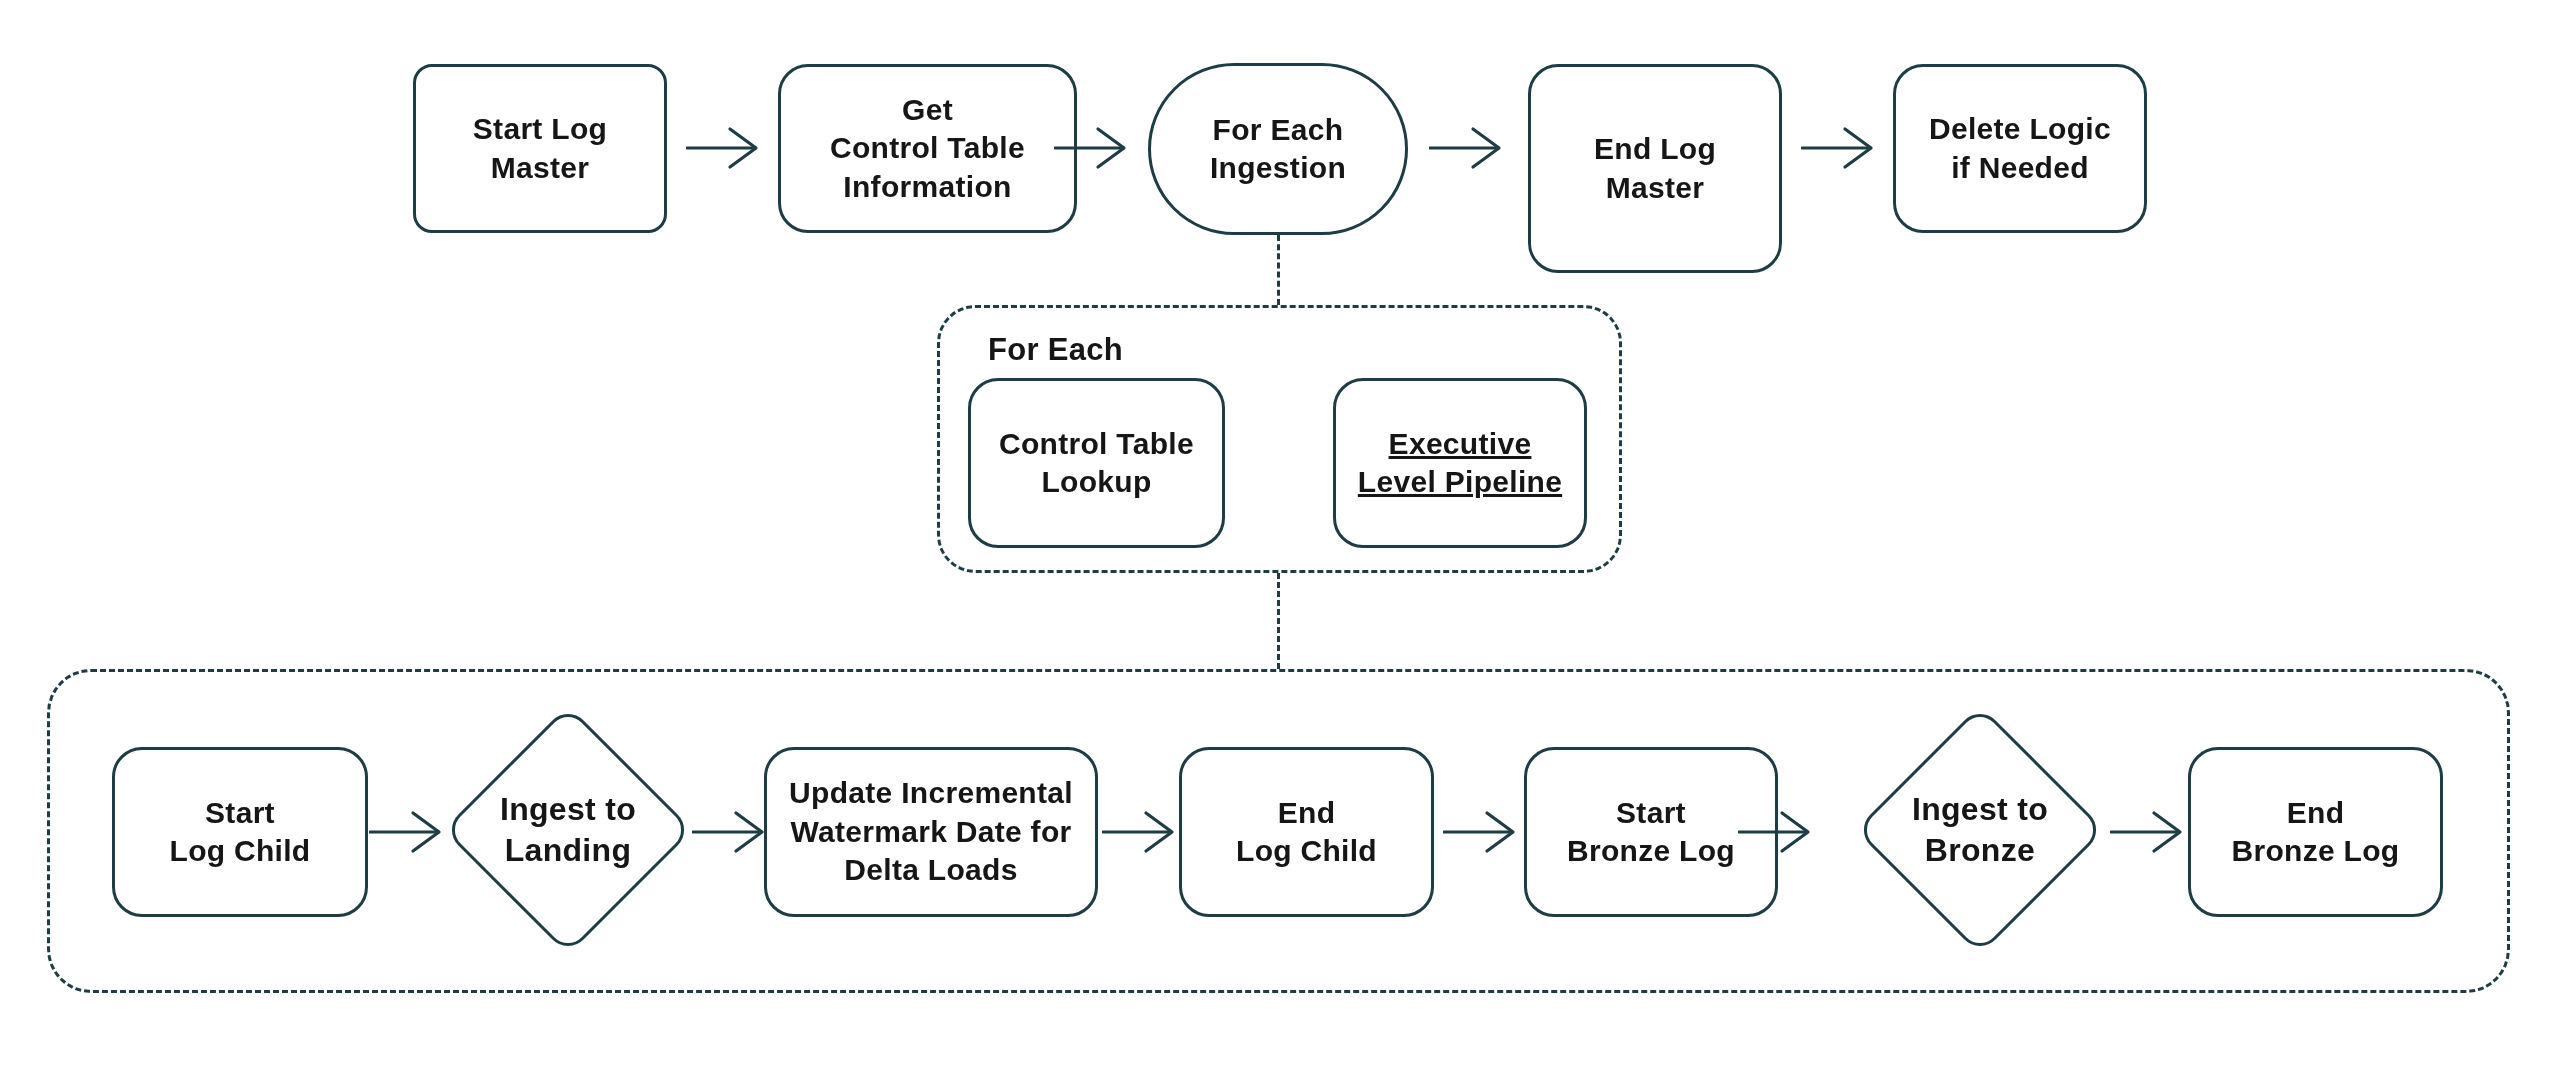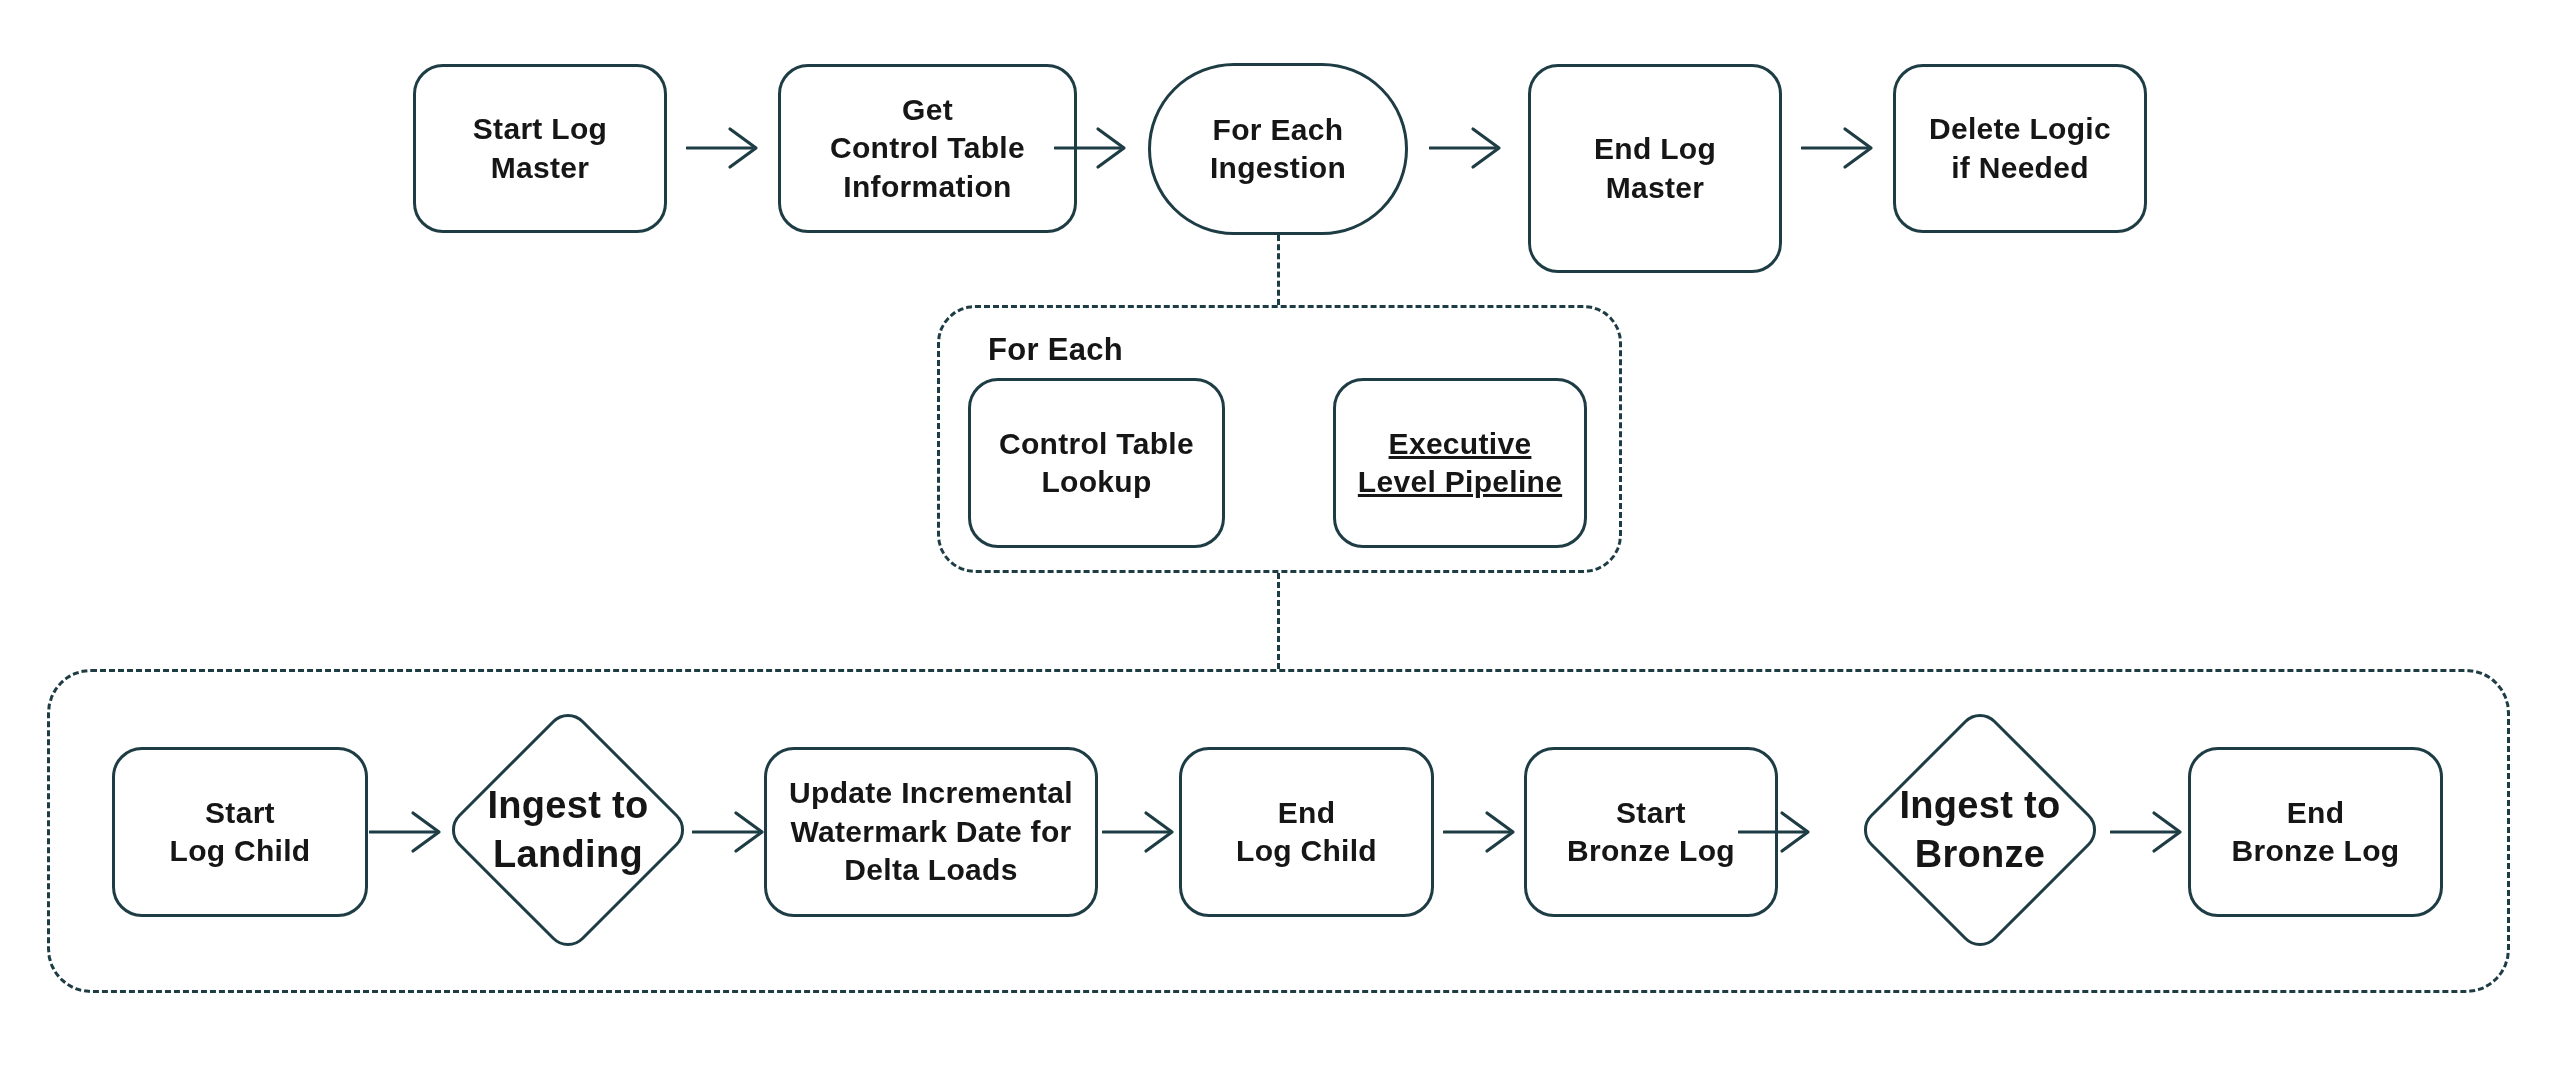--- a/index.html
+++ b/index.html
@@ -57,25 +57,25 @@
     transform:translate(-50%,-50%) rotate(45deg);
     box-sizing:border-box;
     border:3.5px solid var(--stroke);
     border-radius:22px;
     background:var(--canvas);
   }
   .diamond .label{
     position:absolute;inset:0;
     display:flex;align-items:center;justify-content:center;
     text-align:center;
-    font-size:38px;font-weight:600;line-height:1.28;
+    font-size:32px;font-weight:600;line-height:1.28;
     letter-spacing:.3px;white-space:pre-line;
   }
   
-  #n-slm {left:413px;  top:64px; width:254px; height:169px;}
+  #n-slm {left:413px;  top:64px; width:254px; height:169px;border-radius:19px;}
   #n-gcti{left:778px;  top:64px; width:299px; height:169px;}
   #n-fei {left:1148px; top:63px; width:260px; height:172px;}
   #n-elm {left:1528px; top:64px; width:254px; height:209px;}
   #n-dlin{left:1893px; top:64px; width:254px; height:169px;}
   #a-t1{left:686px;  top:126px;}
   #a-t2{left:1054px; top:126px;}
   #a-t3{left:1429px; top:126px;}
   #a-t4{left:1801px; top:126px;}
   
   #g-foreach{left:937px; top:305px; width:685px; height:268px; border-radius:38px;}

